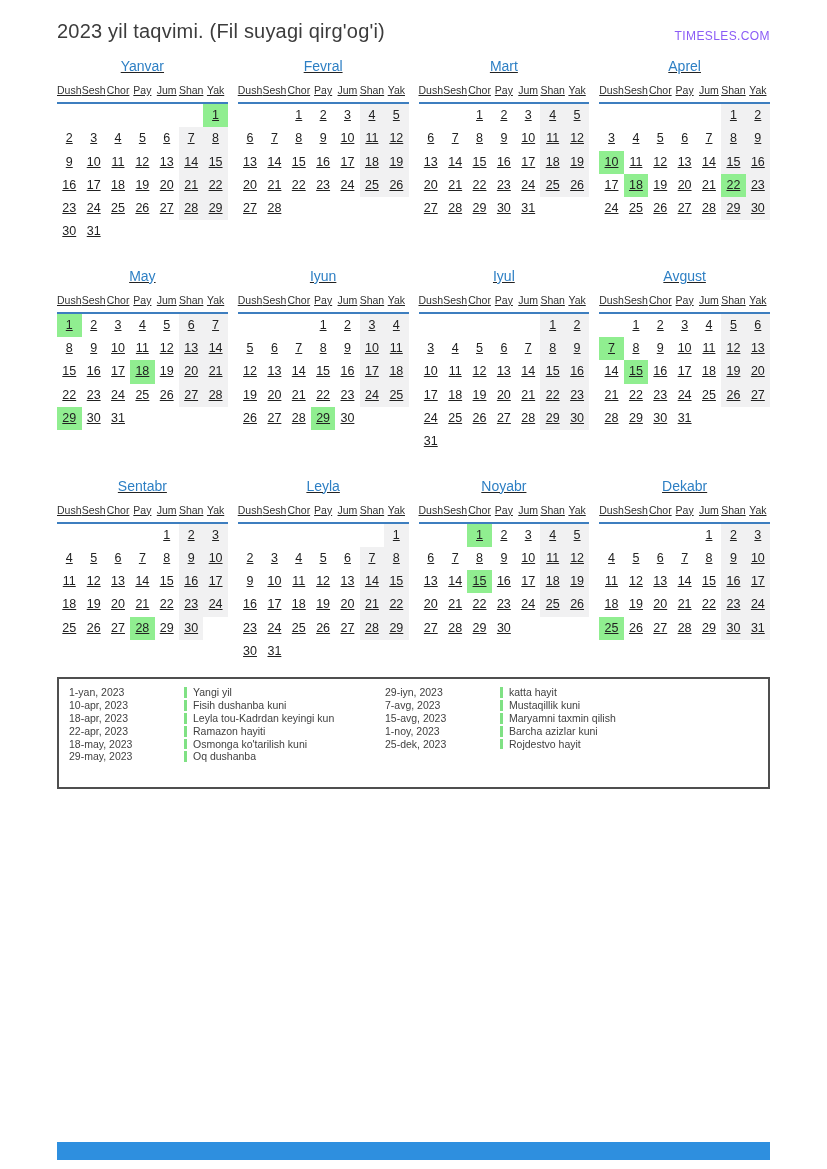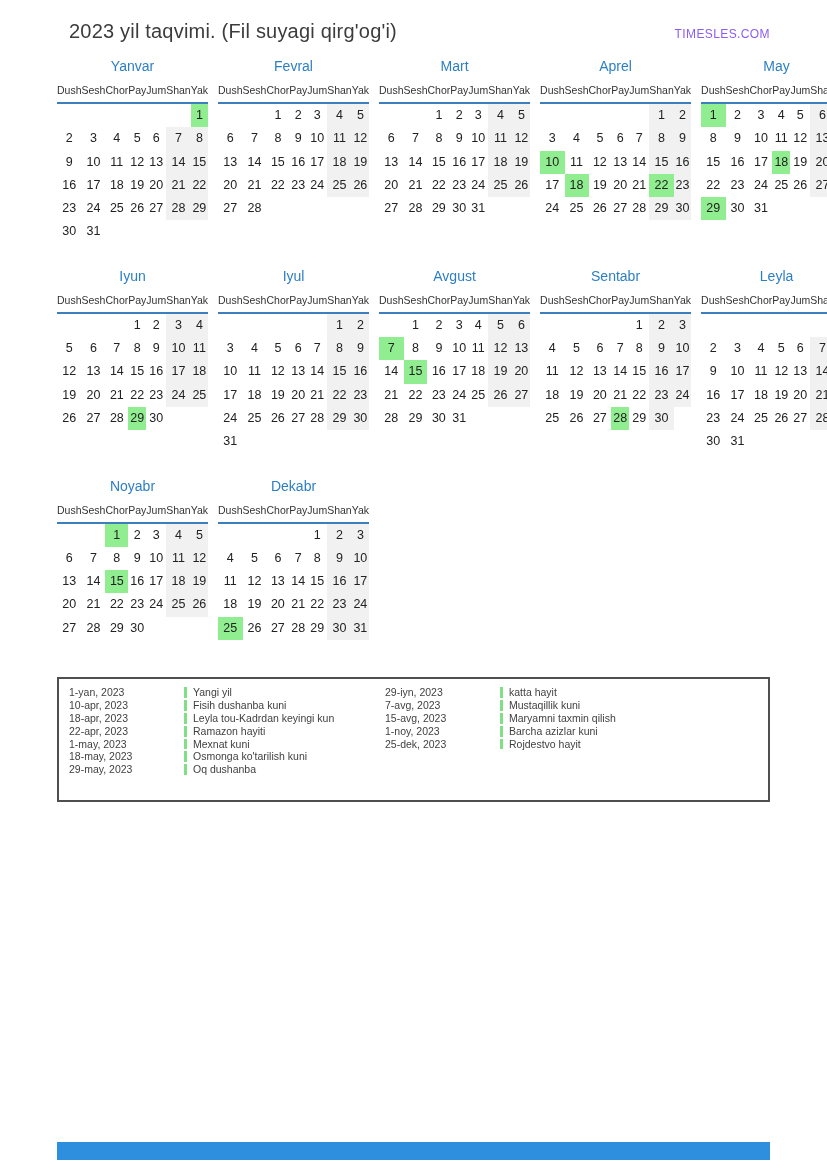--- a/index.html
+++ b/index.html
@@ -11,26 +11,26 @@
     --text-dark:#3c3c3c;
     --border-dark:#4f4f4f;
     --footer-blue:#2e8fdf;
   }
   *{box-sizing:border-box;margin:0;padding:0;}
   html,body{width:827px;height:1169px;background:#ffffff;overflow:hidden;}
   body{font-family:"Liberation Sans","DejaVu Sans",sans-serif;color:#222;}
   .page{width:827px;height:1169px;padding:0 57px;position:relative;}
 
   
-  .header{display:flex;align-items:center;justify-content:space-between;padding:20px 0 14px 0;margin-left:12px;}
+  .header{display:flex;align-items:flex-end;justify-content:space-between;padding:20px 0 14px 0;}
   .page-title{font-size:20px;font-weight:normal;color:var(--text-dark);letter-spacing:.2px;}
   .site-link{font-size:12px;color:#8b5cf6;text-decoration:none;letter-spacing:.4px;margin-top:5px;cursor:pointer;}
 
   
-  .months{display:grid;grid-template-columns:repeat(5,1fr);column-gap:10px;row-gap:23px;}
+  .months{display:grid;grid-template-columns:repeat(4,1fr);column-gap:10px;row-gap:23px;text-decoration:underline;}
   .month{width:100%;}
   .month-title{text-align:center;color:var(--accent-blue);font-size:14px;height:18px;line-height:18px;margin-bottom:6px;}
   .month-table{display:grid;grid-template-columns:repeat(7,1fr);}
   .wd{font-size:10.5px;color:#333;text-align:center;padding:3px 0 6px 0;border-bottom:2px solid var(--header-line);white-space:nowrap;}
   .day{height:23.3px;line-height:23.3px;text-align:center;font-size:12.5px;color:#222;}
   .day.weekend{background:var(--weekend-gray);}
   .day.holiday{background:var(--holiday-green);}
 
   
   .legend{margin-top:14px;border:2px solid var(--border-dark);padding:7px 10px 24px 10px;display:flex;}
@@ -722,25 +722,20 @@
           <span class="legend-date">18-apr, 2023</span>
           <span class="legend-bar"></span>
           <span class="legend-name">Leyla tou-Kadrdan keyingi kun</span>
         </div>
         <div class="legend-row">
           <span class="legend-date">22-apr, 2023</span>
           <span class="legend-bar"></span>
           <span class="legend-name">Ramazon hayiti</span>
         </div>
         <div class="legend-row">
-          <span class="legend-date">1-may, 2023</span>
-          <span class="legend-bar"></span>
-          <span class="legend-name">Mexnat kuni</span>
-        </div>
-        <div class="legend-row">
           <span class="legend-date">18-may, 2023</span>
           <span class="legend-bar"></span>
           <span class="legend-name">Osmonga ko'tarilish kuni</span>
         </div>
         <div class="legend-row">
           <span class="legend-date">29-may, 2023</span>
           <span class="legend-bar"></span>
           <span class="legend-name">Oq dushanba</span>
         </div>
       </div>

